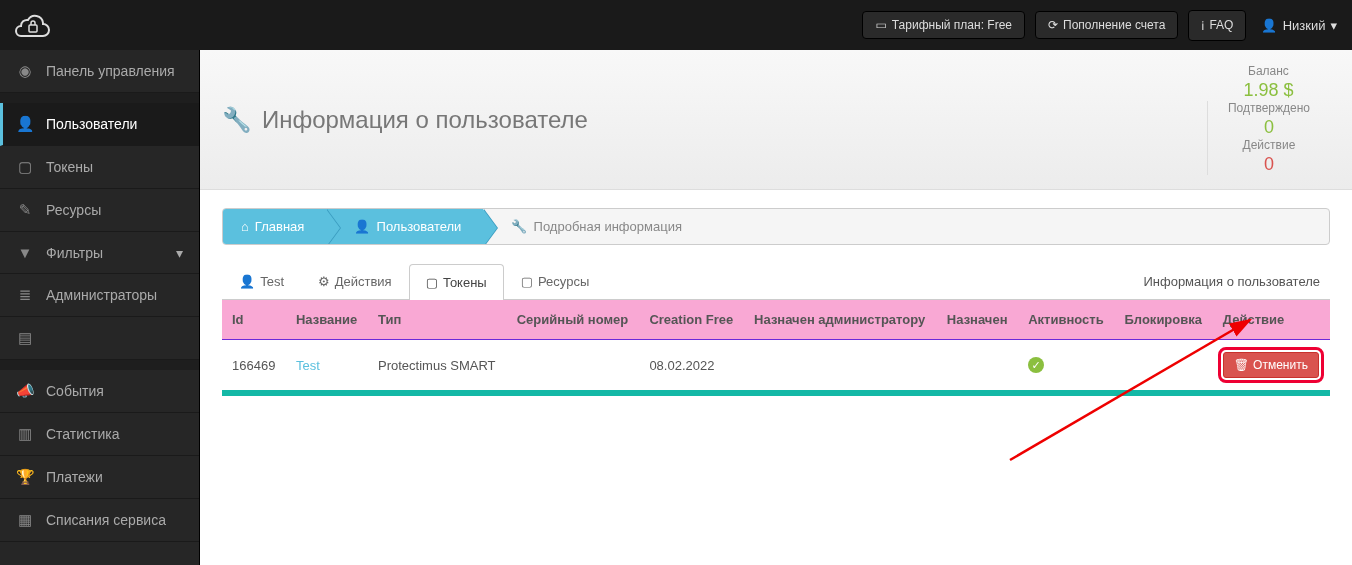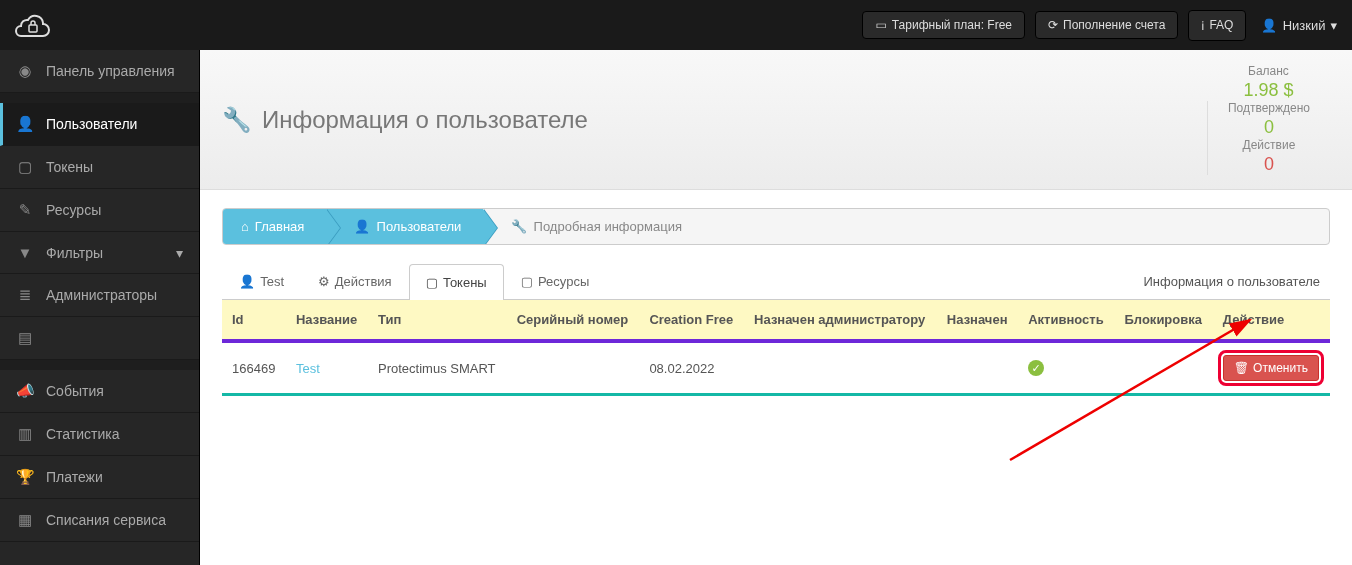--- a/index.html
+++ b/index.html
@@ -46,22 +46,22 @@
 
 
 .tabs { display:flex; border-bottom:1px solid #ccc; align-items:center; }
 .tab { padding:10px 16px; font-size:13px; color:#666; border:1px solid transparent; border-bottom:none; display:flex; align-items:center; gap:5px; cursor:pointer; }
 .tab.active { border-color:#ccc; background:#fff; border-radius:4px 4px 0 0; position:relative; top:1px; color:#444; }
 .tabs-spacer { flex:1; }
 .tabs-info { font-size:13px; color:#555; padding-right:10px; }
 
 
 table { width:100%; border-collapse:collapse; font-size:13px; }
-th { text-align:left; padding:12px 10px; color:#555; font-weight:600; border-bottom:4px solid #6d28d9; background:#fef9c3; }
-td { padding:12px 10px; border-bottom:3px solid #14b8a6; color:#555; vertical-align:middle; }
+th { text-align:left; padding:12px 10px; color:#555; font-weight:600; border-bottom:1px solid #6d28d9; background:#f9a8d4; }
+td { padding:12px 10px; border-bottom:6px solid #14b8a6; color:#555; vertical-align:middle; }
 td a { color:#5bc0de; text-decoration:none; }
 .check-circle { display:inline-block; width:16px; height:16px; background:#8bbf3f; border-radius:50%; color:#fff; font-size:11px; text-align:center; line-height:16px; }
 .btn-cancel { background:#d9534f; color:#fff; border:1px solid #c9302c; border-radius:3px; padding:5px 10px; font-size:12px; display:inline-flex; align-items:center; gap:4px; cursor:pointer; }
 .btn-highlight { outline:3px solid #e03; outline-offset:2px; }
 
 
 .arrow { position:absolute; pointer-events:none; }
 
 .ico { display:inline-block; }
 </style>

